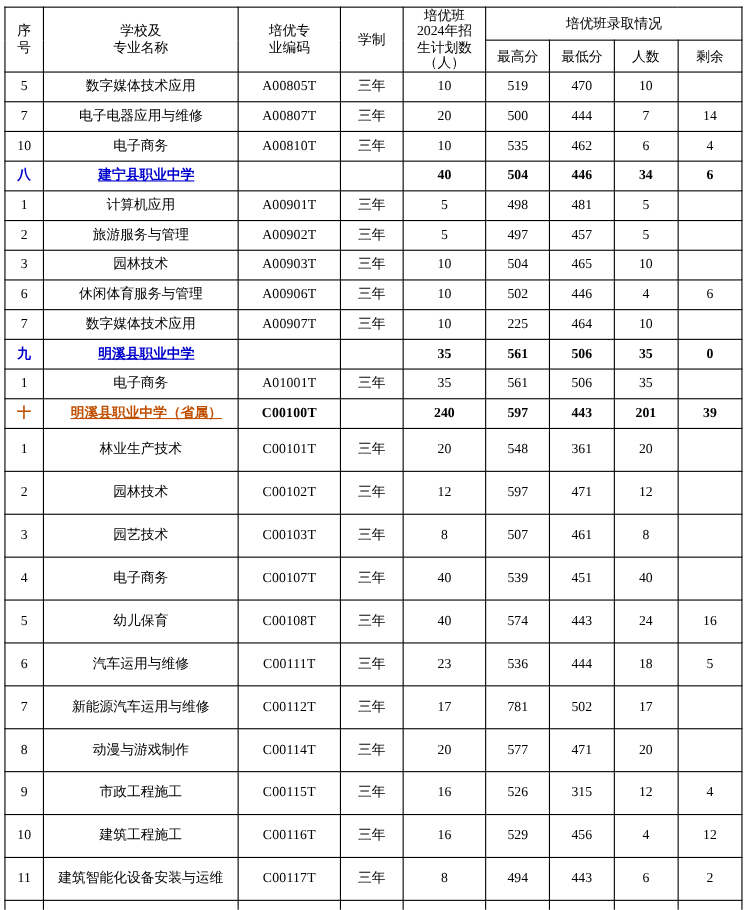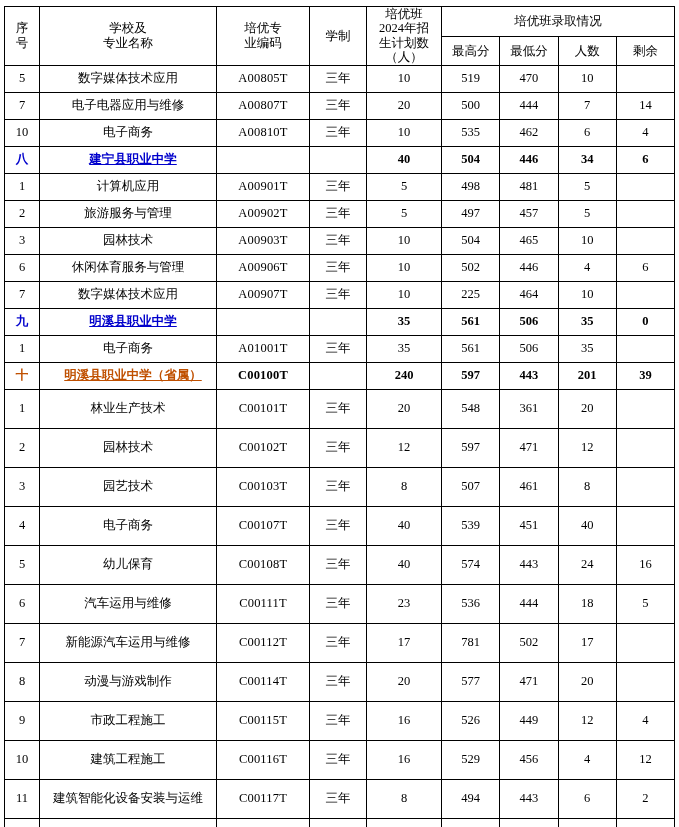--- a/index.html
+++ b/index.html
@@ -340,21 +340,21 @@
           <td class="c-num rowcell">20</td>
           <td class="c-rest rowcell"></td>
         </tr>
         <tr class="rowcell tall">
           <td class="c-seq rowcell">9</td>
           <td class="c-name rowcell">市政工程施工</td>
           <td class="c-code rowcell">C00115T</td>
           <td class="c-len rowcell">三年</td>
           <td class="c-plan rowcell">16</td>
           <td class="c-max rowcell">526</td>
-          <td class="c-min rowcell">449</td>
+          <td class="c-min rowcell">315</td>
           <td class="c-num rowcell">12</td>
           <td class="c-rest rowcell">4</td>
         </tr>
         <tr class="rowcell tall">
           <td class="c-seq rowcell">10</td>
           <td class="c-name rowcell">建筑工程施工</td>
           <td class="c-code rowcell">C00116T</td>
           <td class="c-len rowcell">三年</td>
           <td class="c-plan rowcell">16</td>
           <td class="c-max rowcell">529</td>

